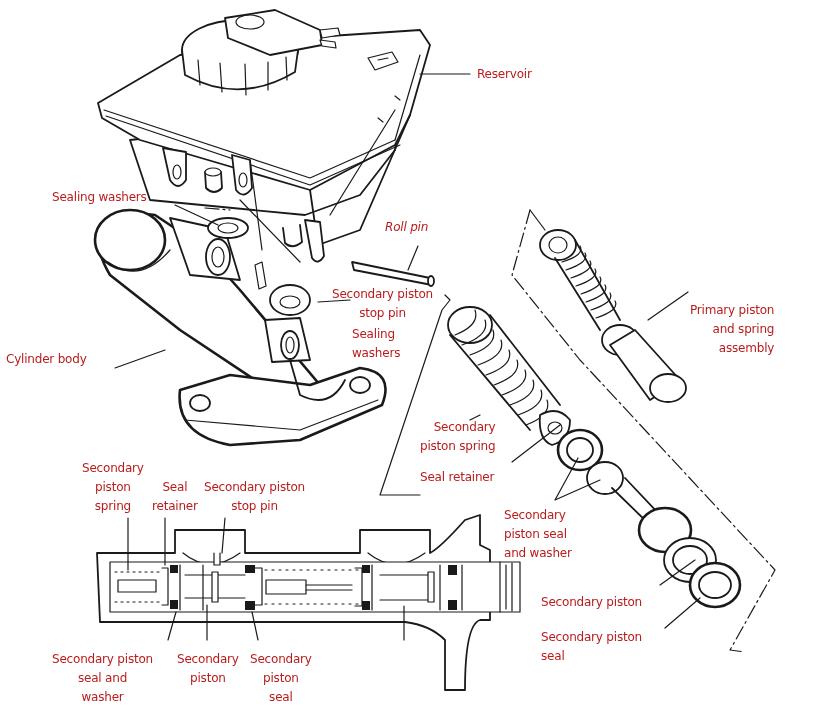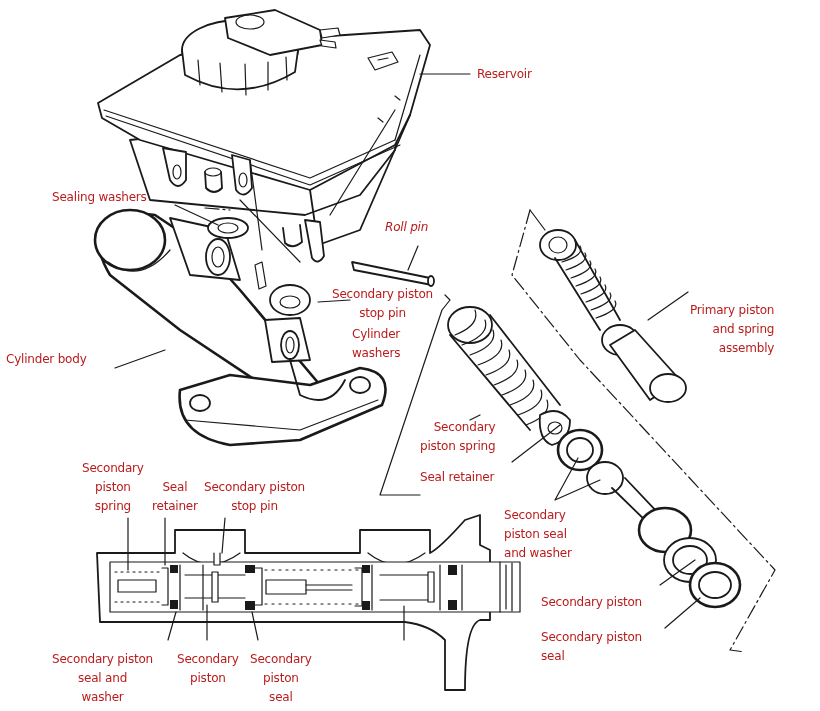--- a/index.html
+++ b/index.html
@@ -214,21 +214,21 @@
       <path class="ln thin" d="M258,640 L252,612"></path>
       <path class="ln thin" d="M404,640 L404,606"></path>
     </g>
   </svg>
 
   <div class="lbl" style="left:477px; top:65px;">Reservoir</div>
   <div class="lbl" style="left:52px; top:188px;">Sealing washers</div>
   <div class="lbl" style="left:385px; top:218px;font-style:italic;">Roll pin</div>
   <div class="lbl c" style="left:332px; top:285px;">Secondary piston
 stop pin</div>
-  <div class="lbl" style="left:352px; top:325px;">Cylinder
+  <div class="lbl" style="left:352px; top:325px;">Sealing
 washers</div>
   <div class="lbl" style="left:6px; top:350px;text-align:right;">Cylinder body</div>
   <div class="lbl r" style="left:690px; top:285px;margin-top:16px;">Primary piston
 and spring
 assembly</div>
   <div class="lbl r" style="left:420px; top:418px;">Secondary
 piston spring</div>
   <div class="lbl" style="left:420px; top:468px;">Seal retainer</div>
   <div class="lbl" style="left:504px; top:506px;">Secondary
 piston seal

